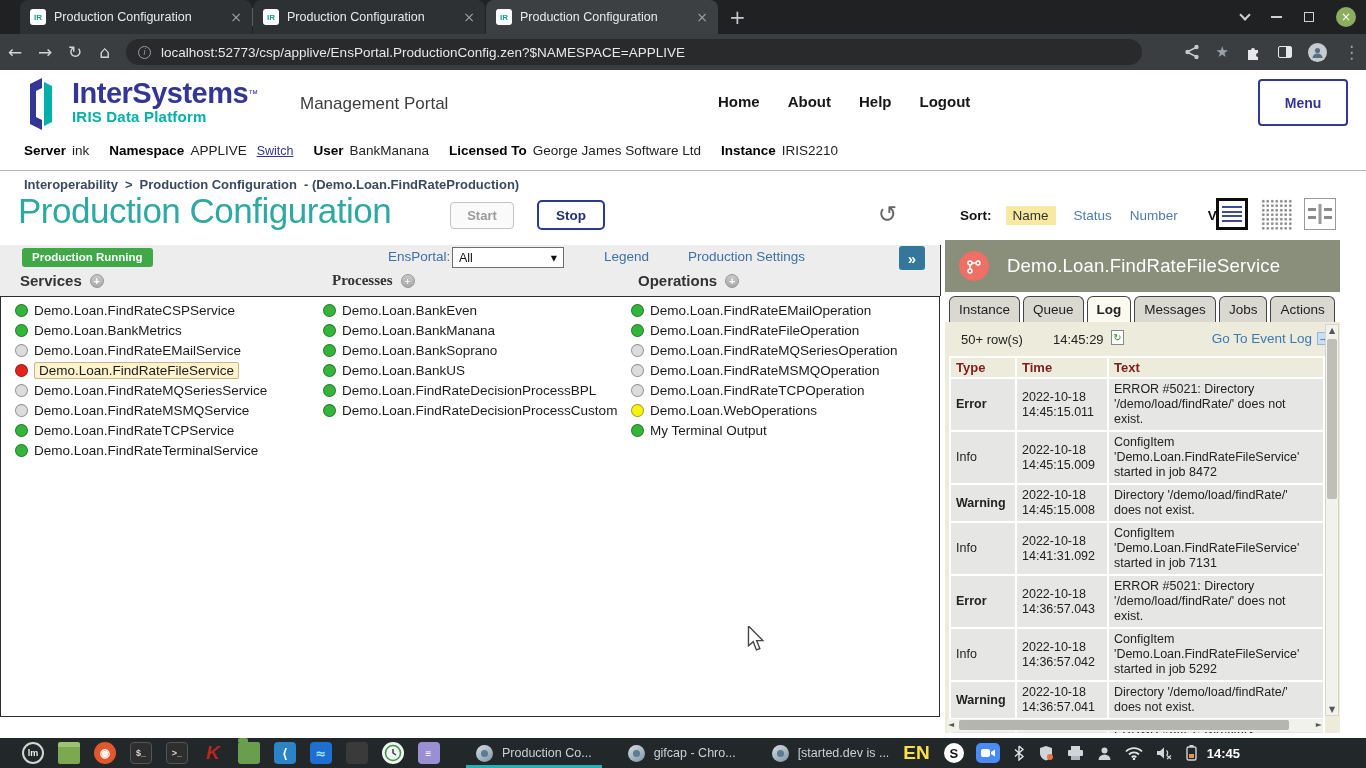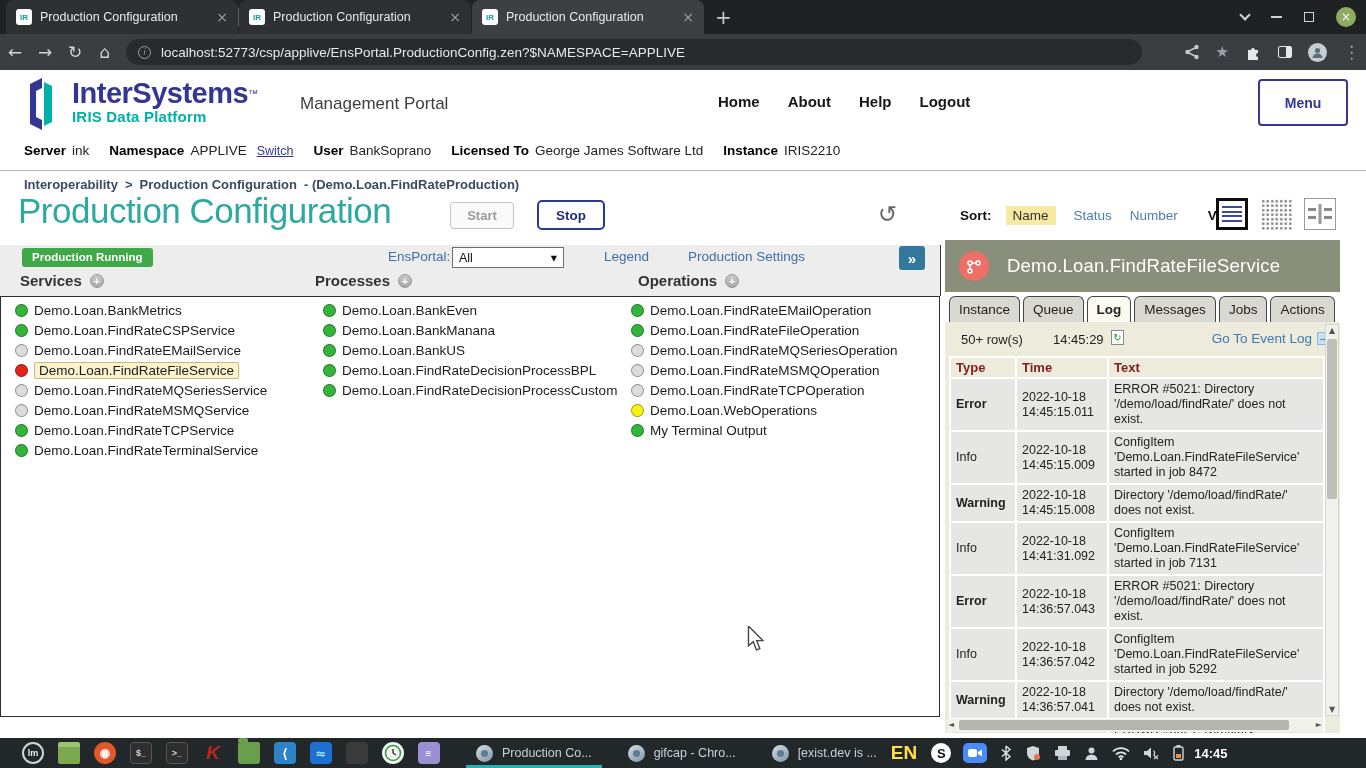--- a/index.html
+++ b/index.html
@@ -3,21 +3,21 @@
 <meta charset="utf-8">
 <style>
   * { margin:0; padding:0; box-sizing:border-box; }
   html,body { width:1366px; height:768px; overflow:hidden; }
   body { font-family:"Liberation Sans", sans-serif; background:#fff; position:relative; }
   .abs { position:absolute; }
   .g { font-family:"DejaVu Sans", sans-serif; }
 
   
   #tabbar { left:0; top:0; width:1366px; height:34px; background:#1f2123; display:flex; align-items:flex-end; }
-  #tab-strip { display:flex; height:34px; padding-left:6px; }
+  #tab-strip { display:flex; height:34px; padding-left:20px; }
   .tab { width:232px; height:34px; display:flex; align-items:center; gap:8px; padding:0 10px;
          background:#2d3134; border-radius:8px 8px 0 0; margin-right:1px; position:relative; }
   .tab:not(.active):not(:first-child)::before { content:""; position:absolute; left:-1px; top:8px; bottom:8px; width:1px; background:#5a5f63; }
   .tab.active { background:#3c4043; }
   .favicon { width:16px; height:16px; background:#fff; border-radius:3px; color:#159b94; font-size:8px; font-weight:bold;
              display:flex; align-items:center; justify-content:center; flex:none; }
   .tab-title { color:#e8eaed; font-size:12.5px; white-space:nowrap; overflow:hidden; flex:1; }
   .tab-close { color:#9aa0a6; font-size:14px; flex:none; }
   #new-tab { color:#c6c9cc; font-size:20px; line-height:34px; margin-left:10px; }
   #win-controls { position:absolute; right:10px; top:0; height:34px; display:flex; align-items:center; gap:22px; }
@@ -236,21 +236,21 @@
     <span class="navlink">Home</span>
     <span class="navlink">About</span>
     <span class="navlink">Help</span>
     <span class="navlink">Logout</span>
   </div>
 <div class="abs" id="menu-btn">Menu</div>
 
 <div class="abs" id="info-bar">
     <span class="info-item"><span class="info-label">Server</span><span class="info-value">ink</span></span>
     <span class="info-item"><span class="info-label">Namespace</span><span class="info-value">APPLIVE</span><span class="switch-link">Switch</span></span>
-    <span class="info-item"><span class="info-label">User</span><span class="info-value">BankSoprano</span></span>
+    <span class="info-item"><span class="info-label">User</span><span class="info-value">BankManana</span></span>
     <span class="info-item"><span class="info-label">Licensed To</span><span class="info-value">George James Software Ltd</span></span>
     <span class="info-item"><span class="info-label">Instance</span><span class="info-value">IRIS2210</span></span>
   </div>
 <div class="abs" id="head-rule"></div>
 
 <div class="abs" id="breadcrumb">
   <span>Interoperability</span>
   <span>&gt;</span>
   <span>Production Configuration</span>
   <span>- (Demo.Loan.FindRateProduction)</span>
@@ -297,38 +297,38 @@
   <span class="g">▾</span>
 </div>
 <div class="abs" id="legend-link">Legend</div>
 <div class="abs" id="prodset-link">Production Settings</div>
 <div class="abs" id="expand-btn">»</div>
 
 <div class="abs col-head" style="left:20px;">
   <span>Services</span>
   <span class="plus-btn">+</span>
 </div>
-<div class="abs col-head" style="left:315px;">
+<div class="abs col-head" style="left:332px;font-family:Liberation Serif, serif;">
   <span>Processes</span>
   <span class="plus-btn">+</span>
 </div>
 <div class="abs col-head" style="left:638px;">
   <span>Operations</span>
   <span class="plus-btn">+</span>
 </div>
 
 <div class="abs" id="diagram">
   <div class="col-list" style="left:14px;">
       <div class="item">
         <span class="dot" style="background: rgb(51, 181, 58);"></span>
+        <span class="item-label">Demo.Loan.FindRateCSPService</span>
+      </div>
+      <div class="item">
+        <span class="dot" style="background: rgb(51, 181, 58);"></span>
         <span class="item-label">Demo.Loan.BankMetrics</span>
-      </div>
-      <div class="item">
-        <span class="dot" style="background: rgb(51, 181, 58);"></span>
-        <span class="item-label">Demo.Loan.FindRateCSPService</span>
       </div>
       <div class="item">
         <span class="dot" style="background: rgb(220, 220, 220);"></span>
         <span class="item-label">Demo.Loan.FindRateEMailService</span>
       </div>
       <div class="item">
         <span class="dot" style="background: rgb(227, 36, 29);"></span>
         <span class="item-label selected">Demo.Loan.FindRateFileService</span>
       </div>
       <div class="item">
@@ -349,20 +349,24 @@
       </div>
     </div>
   <div class="col-list" style="left:322px;">
       <div class="item">
         <span class="dot" style="background: rgb(51, 181, 58);"></span>
         <span class="item-label">Demo.Loan.BankEven</span>
       </div>
       <div class="item">
         <span class="dot" style="background: rgb(51, 181, 58);"></span>
         <span class="item-label">Demo.Loan.BankManana</span>
+      </div>
+      <div class="item">
+        <span class="dot" style="background: rgb(51, 181, 58);"></span>
+        <span class="item-label">Demo.Loan.BankSoprano</span>
       </div>
       <div class="item">
         <span class="dot" style="background: rgb(51, 181, 58);"></span>
         <span class="item-label">Demo.Loan.BankUS</span>
       </div>
       <div class="item">
         <span class="dot" style="background: rgb(51, 181, 58);"></span>
         <span class="item-label">Demo.Loan.FindRateDecisionProcessBPL</span>
       </div>
       <div class="item">
@@ -549,21 +553,21 @@
       <span class="win-btn active">
         <span class="chrome-ball"></span>
         <span class="title">Production Co...</span>
       </span>
       <span class="win-btn">
         <span class="chrome-ball"></span>
         <span class="title">gifcap - Chro...</span>
       </span>
       <span class="win-btn">
         <span class="chrome-ball"></span>
-        <span class="title">[exist.dev is ...</span>
+        <span class="title">[started.dev is ...</span>
       </span>
     </span>
   <span id="lang-ind">EN</span>
   <span id="skype-ic">S</span>
   <span id="tray">
     <span id="zoom-ic">
       <svg width="14" height="10" viewBox="0 0 14 10">
           <rect x="0" y="1" width="9" height="8" rx="2" fill="#fff"></rect>
           <path d="M10 4 L14 1.5 V8.5 L10 6 Z" fill="#fff"></path>
         </svg>

